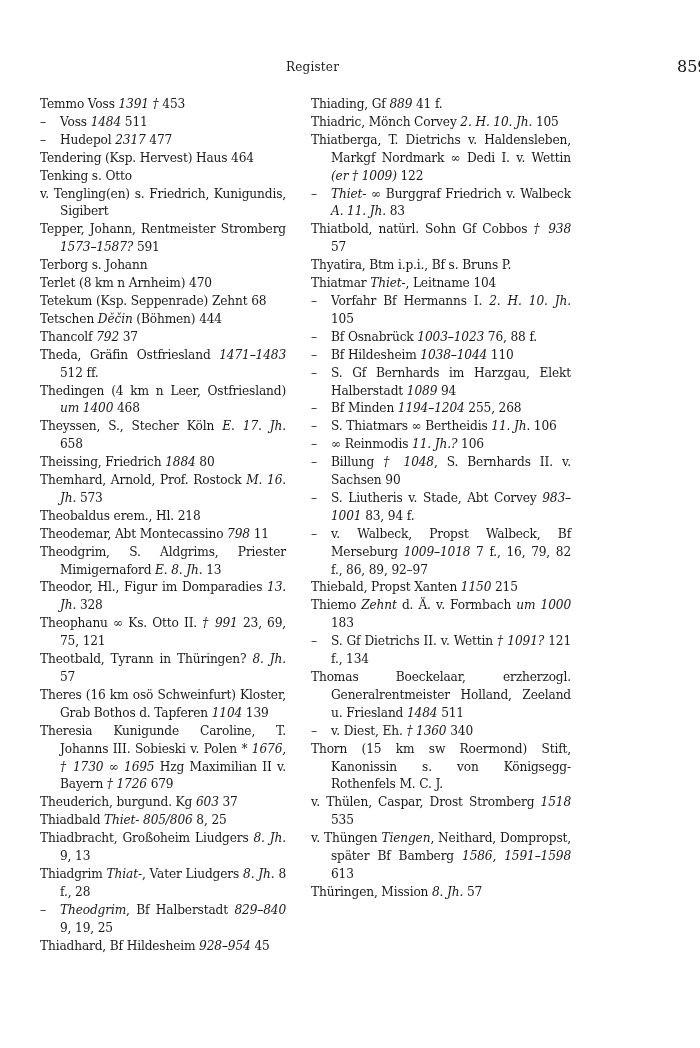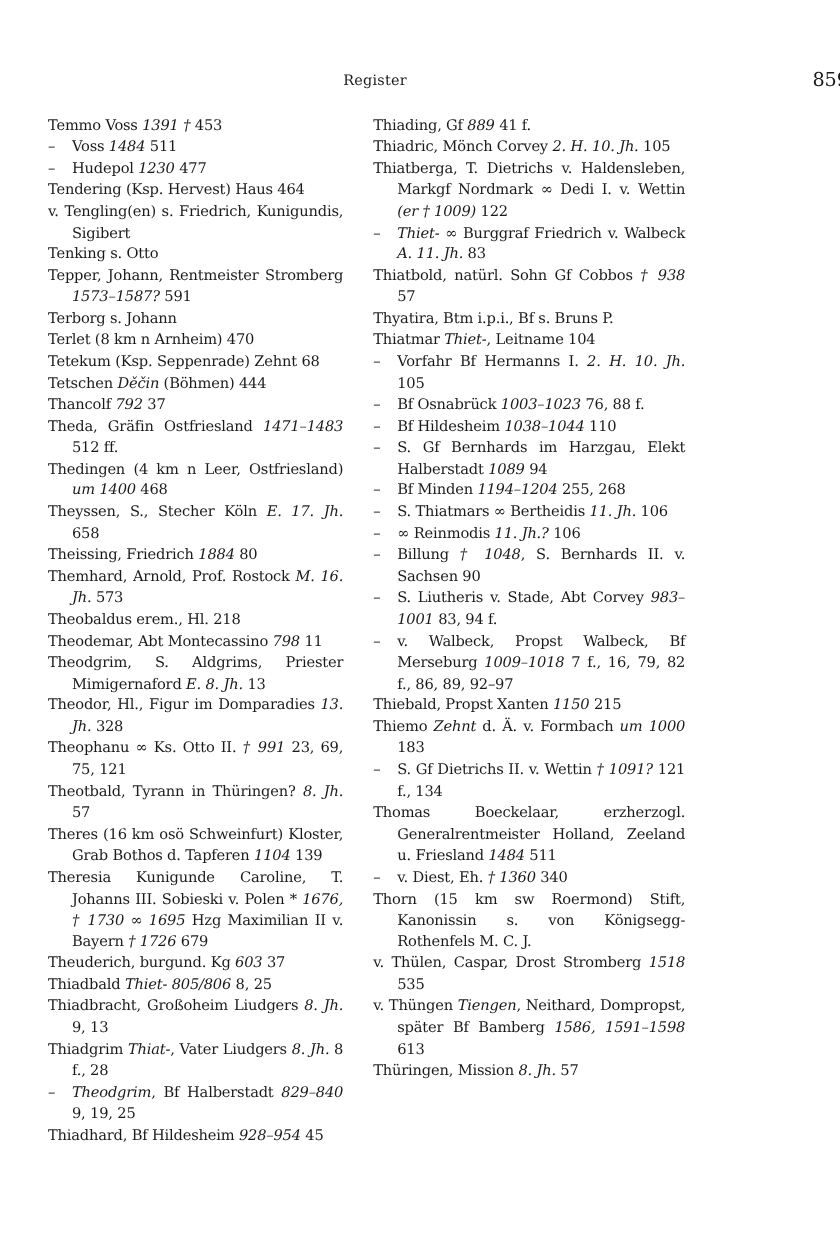--- a/index.html
+++ b/index.html
@@ -21,24 +21,24 @@
 <body>
 
 <div class="header">
   <span class="running-head">Register</span>
   <span class="page-number">859</span>
 </div>
 
 <div class="col left">
     <div class="entry">Temmo Voss <i>1391 † </i>453</div>
     <div class="entry sub"><span class="dash">–</span><span>Voss <i>1484</i> 511</span></div>
-    <div class="entry sub"><span class="dash">–</span><span>Hudepol <i>1230</i> 477</span></div>
+    <div class="entry sub"><span class="dash">–</span><span>Hudepol <i>2317</i> 477</span></div>
     <div class="entry">Tendering (Ksp. Hervest) Haus 464</div>
+    <div class="entry">Tenking s. Otto</div>
     <div class="entry">v. Tengling(en) s. Friedrich, Kunigundis, Sigibert</div>
-    <div class="entry">Tenking s. Otto</div>
     <div class="entry">Tepper, Johann, Rentmeister Stromberg <i>1573–1587?</i> 591</div>
     <div class="entry">Terborg s. Johann</div>
     <div class="entry">Terlet (8 km n Arnheim) 470</div>
     <div class="entry">Tetekum (Ksp. Seppenrade) Zehnt 68</div>
     <div class="entry">Tetschen <i>Děčin</i> (Böhmen) 444</div>
     <div class="entry">Thancolf <i>792</i> 37</div>
     <div class="entry">Theda, Gräfin Ostfriesland <i>1471–1483</i> 512 ff.</div>
     <div class="entry">Thedingen (4 km n Leer, Ostfriesland) <i>um 1400</i> 468</div>
     <div class="entry">Theyssen, S., Stecher Köln <i>E. 17. Jh.</i> 658</div>
     <div class="entry">Theissing, Friedrich <i>1884</i> 80</div>

